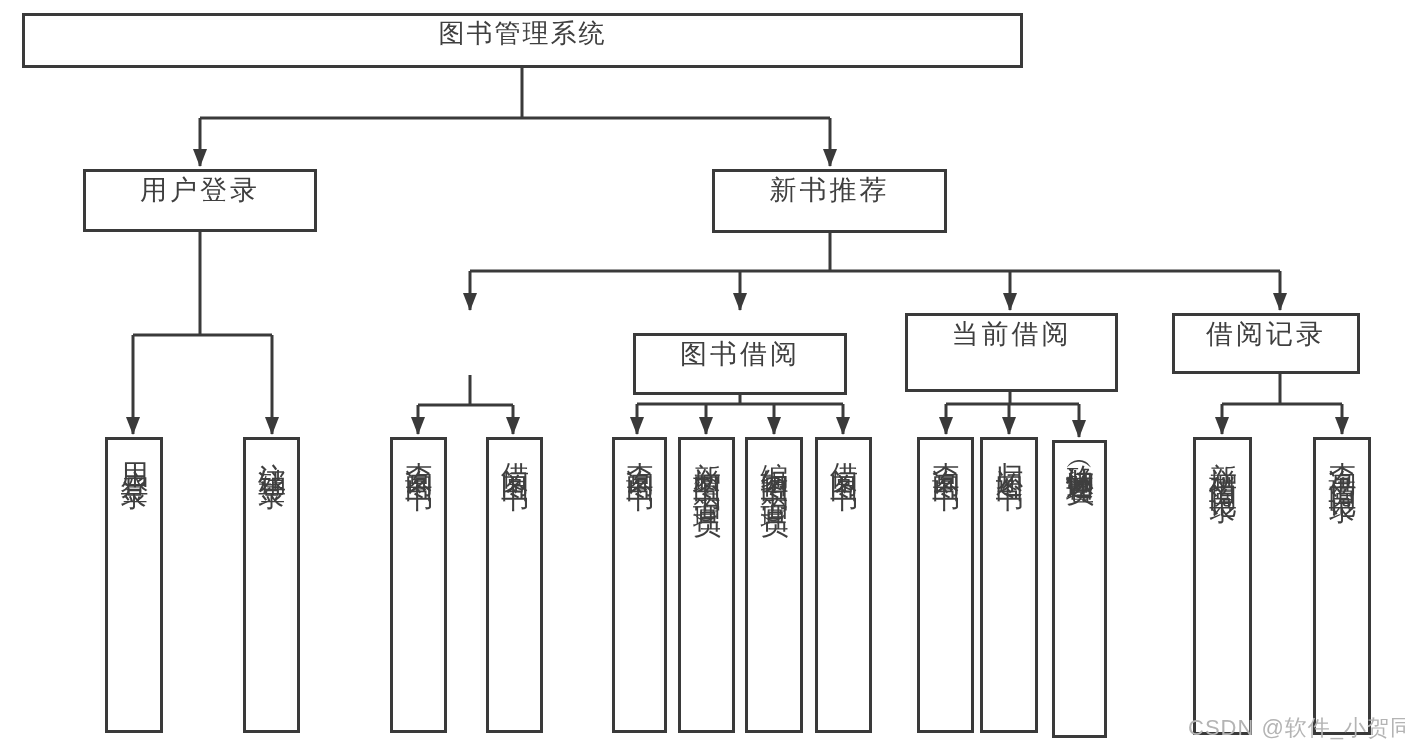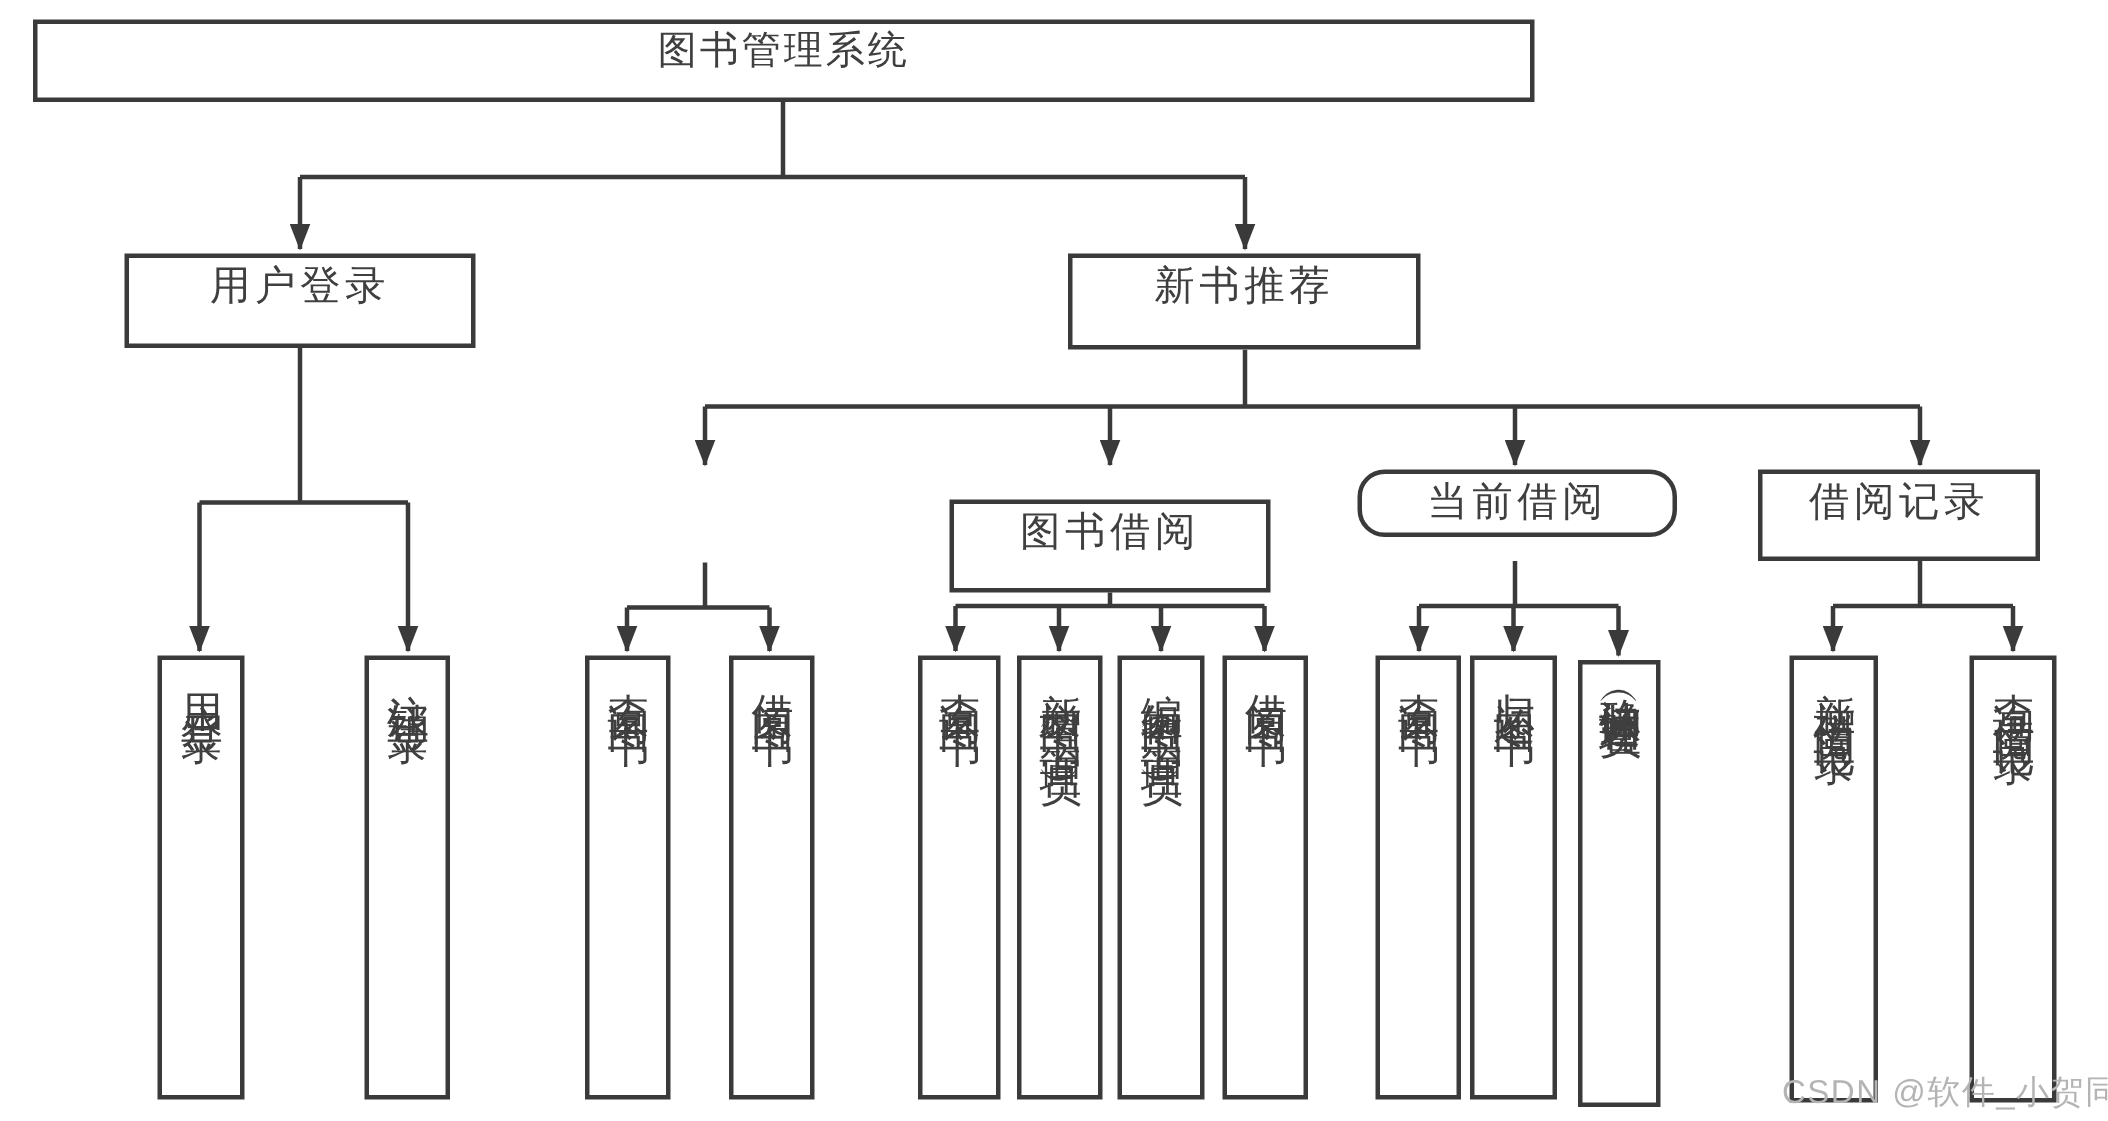--- a/index.html
+++ b/index.html
@@ -100,21 +100,21 @@
   <div class="node h" style="left:83px;top:169px;width:234px;height:63px;">
     <span>用户登录</span>
   </div>
   <div class="node h" style="left:712px;top:169px;width:235px;height:64px;">
     <span>新书推荐</span>
   </div>
 
   <div class="node h" style="left:633px;top:313px;width:214px;height:62px;margin-top:20px;">
     <span>图书借阅</span>
   </div>
-  <div class="node h" style="left:905px;top:313px;width:213px;height:45px;border-radius:18px;">
+  <div class="node h" style="left:905px;top:313px;width:213px;height:79px;">
     <span>当前借阅</span>
   </div>
   <div class="node h" style="left:1172px;top:313px;width:188px;height:61px;">
     <span>借阅记录</span>
   </div>
 
   <div class="node leaf" style="left:105px;top:437px;width:58px;height:296px;">
     <span>用户登录</span>
   </div>
   <div class="node leaf" style="left:243px;top:437px;width:57px;height:296px;">

